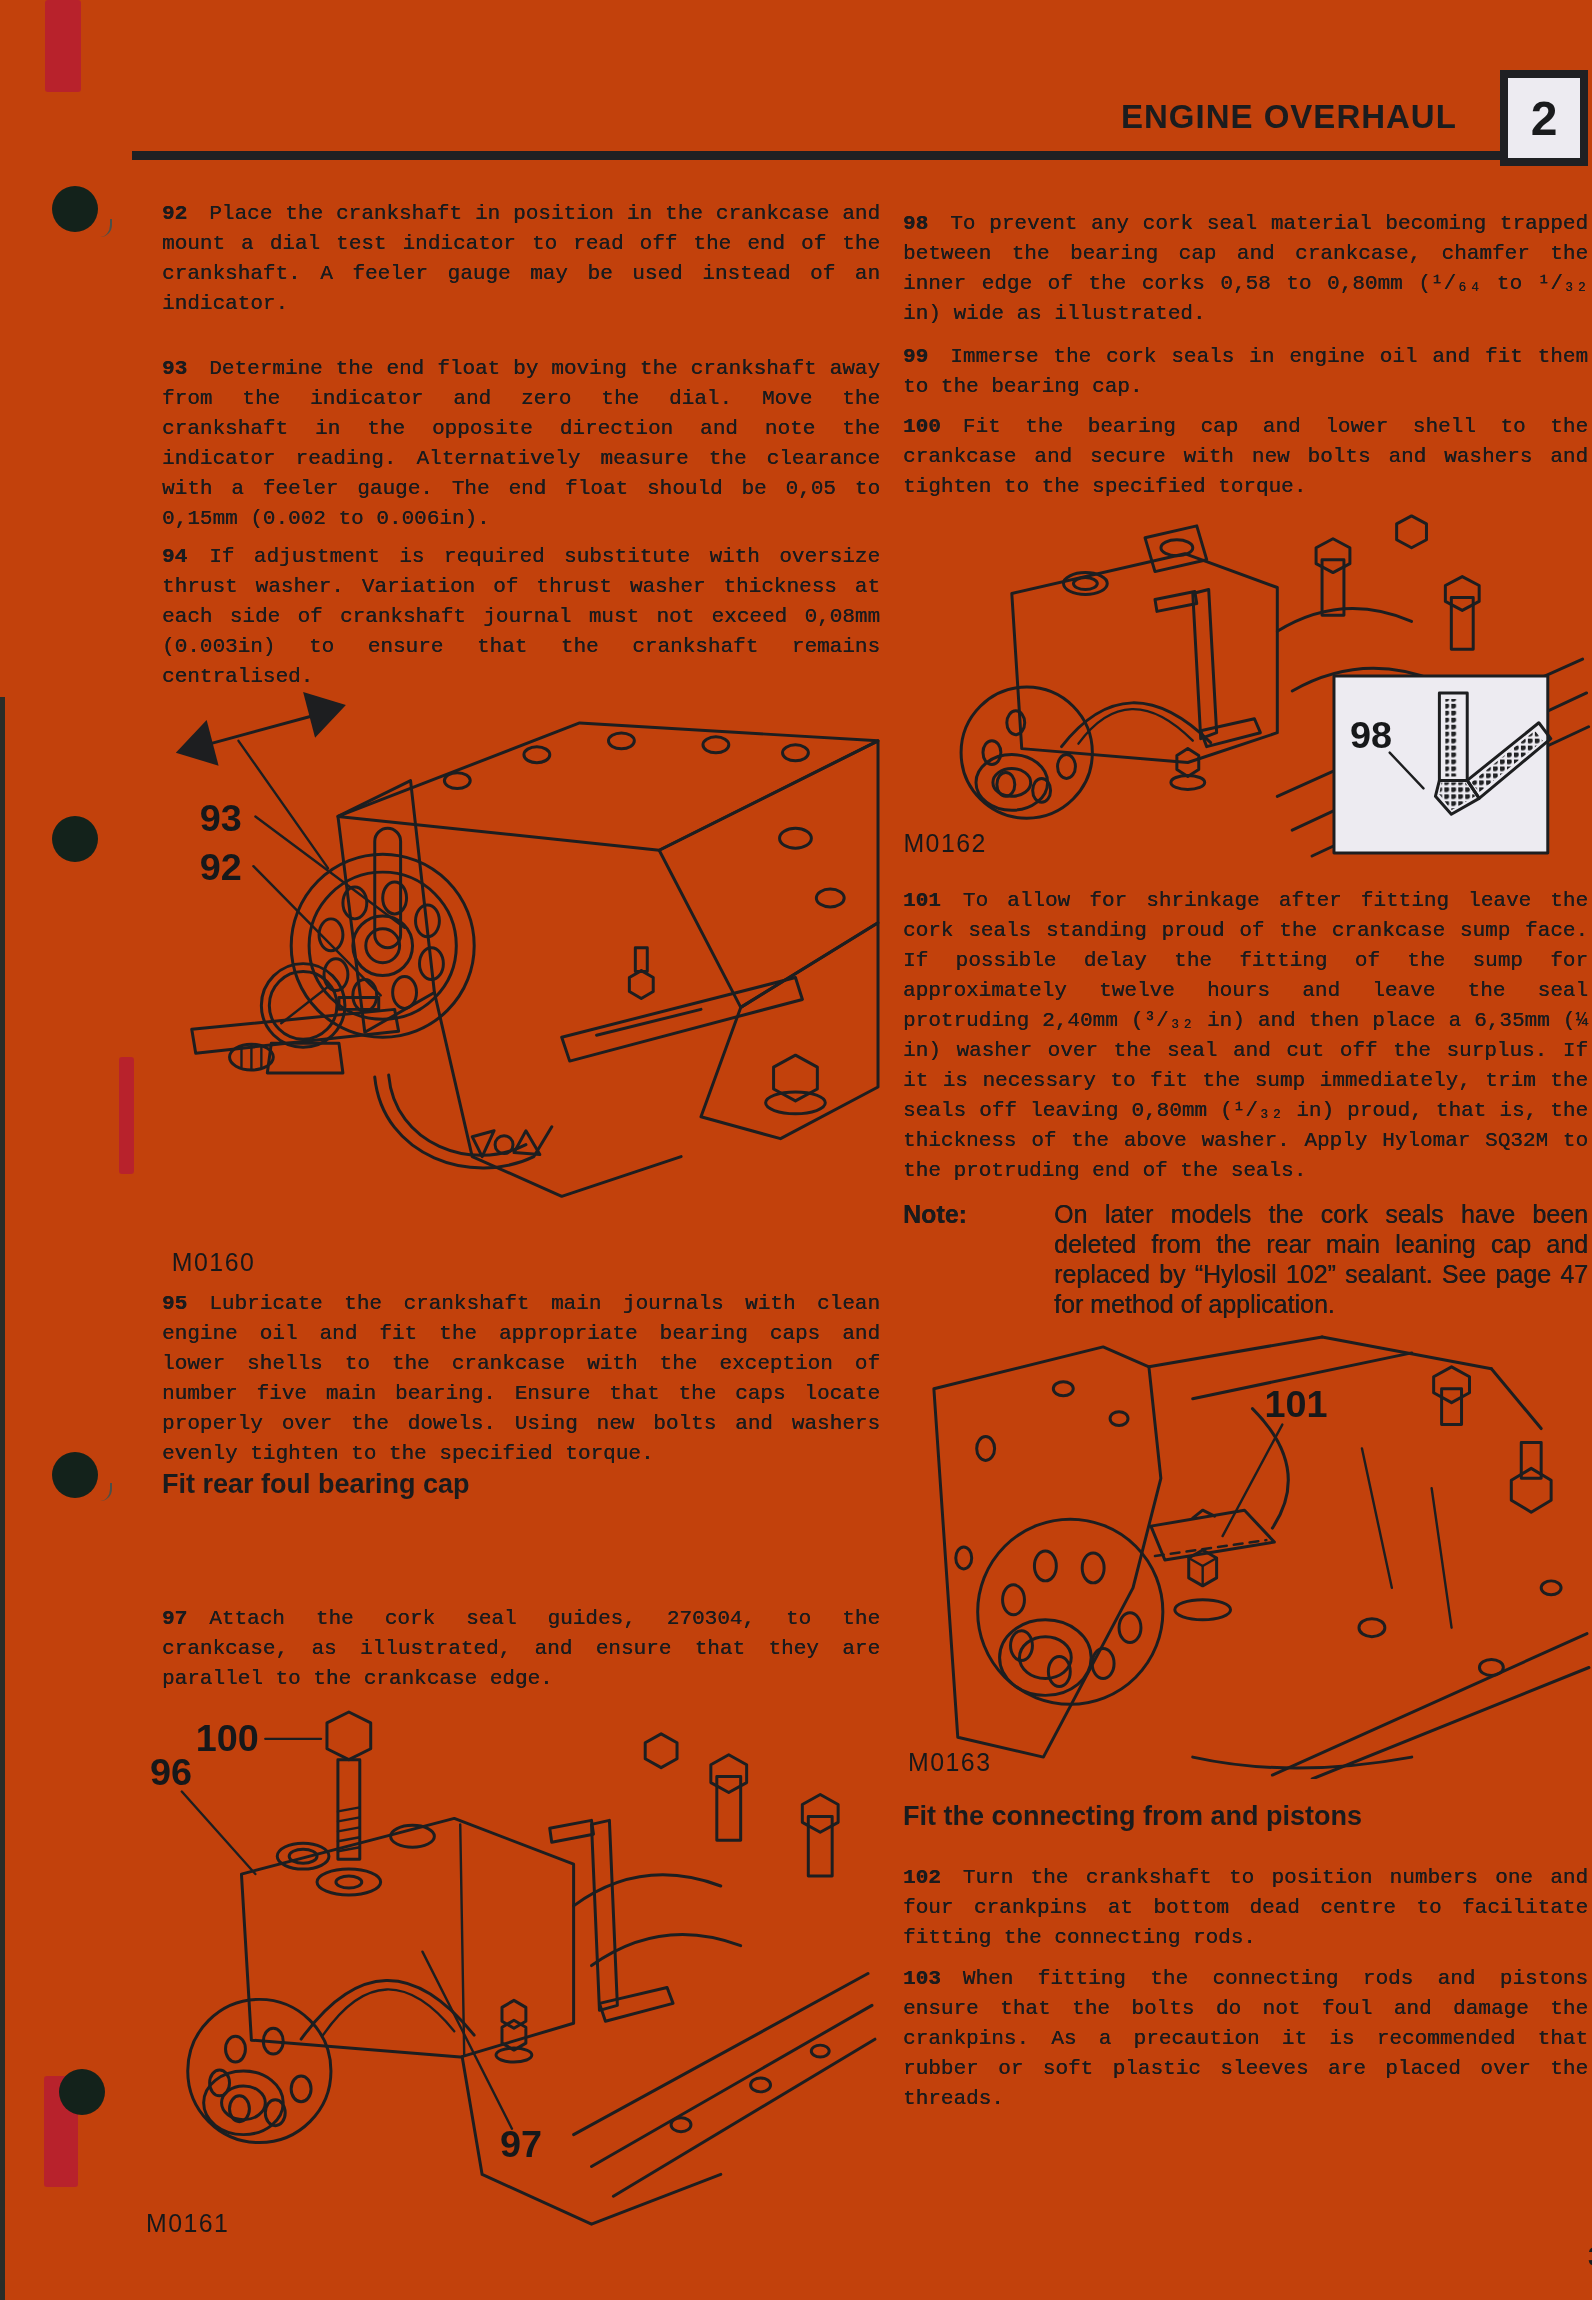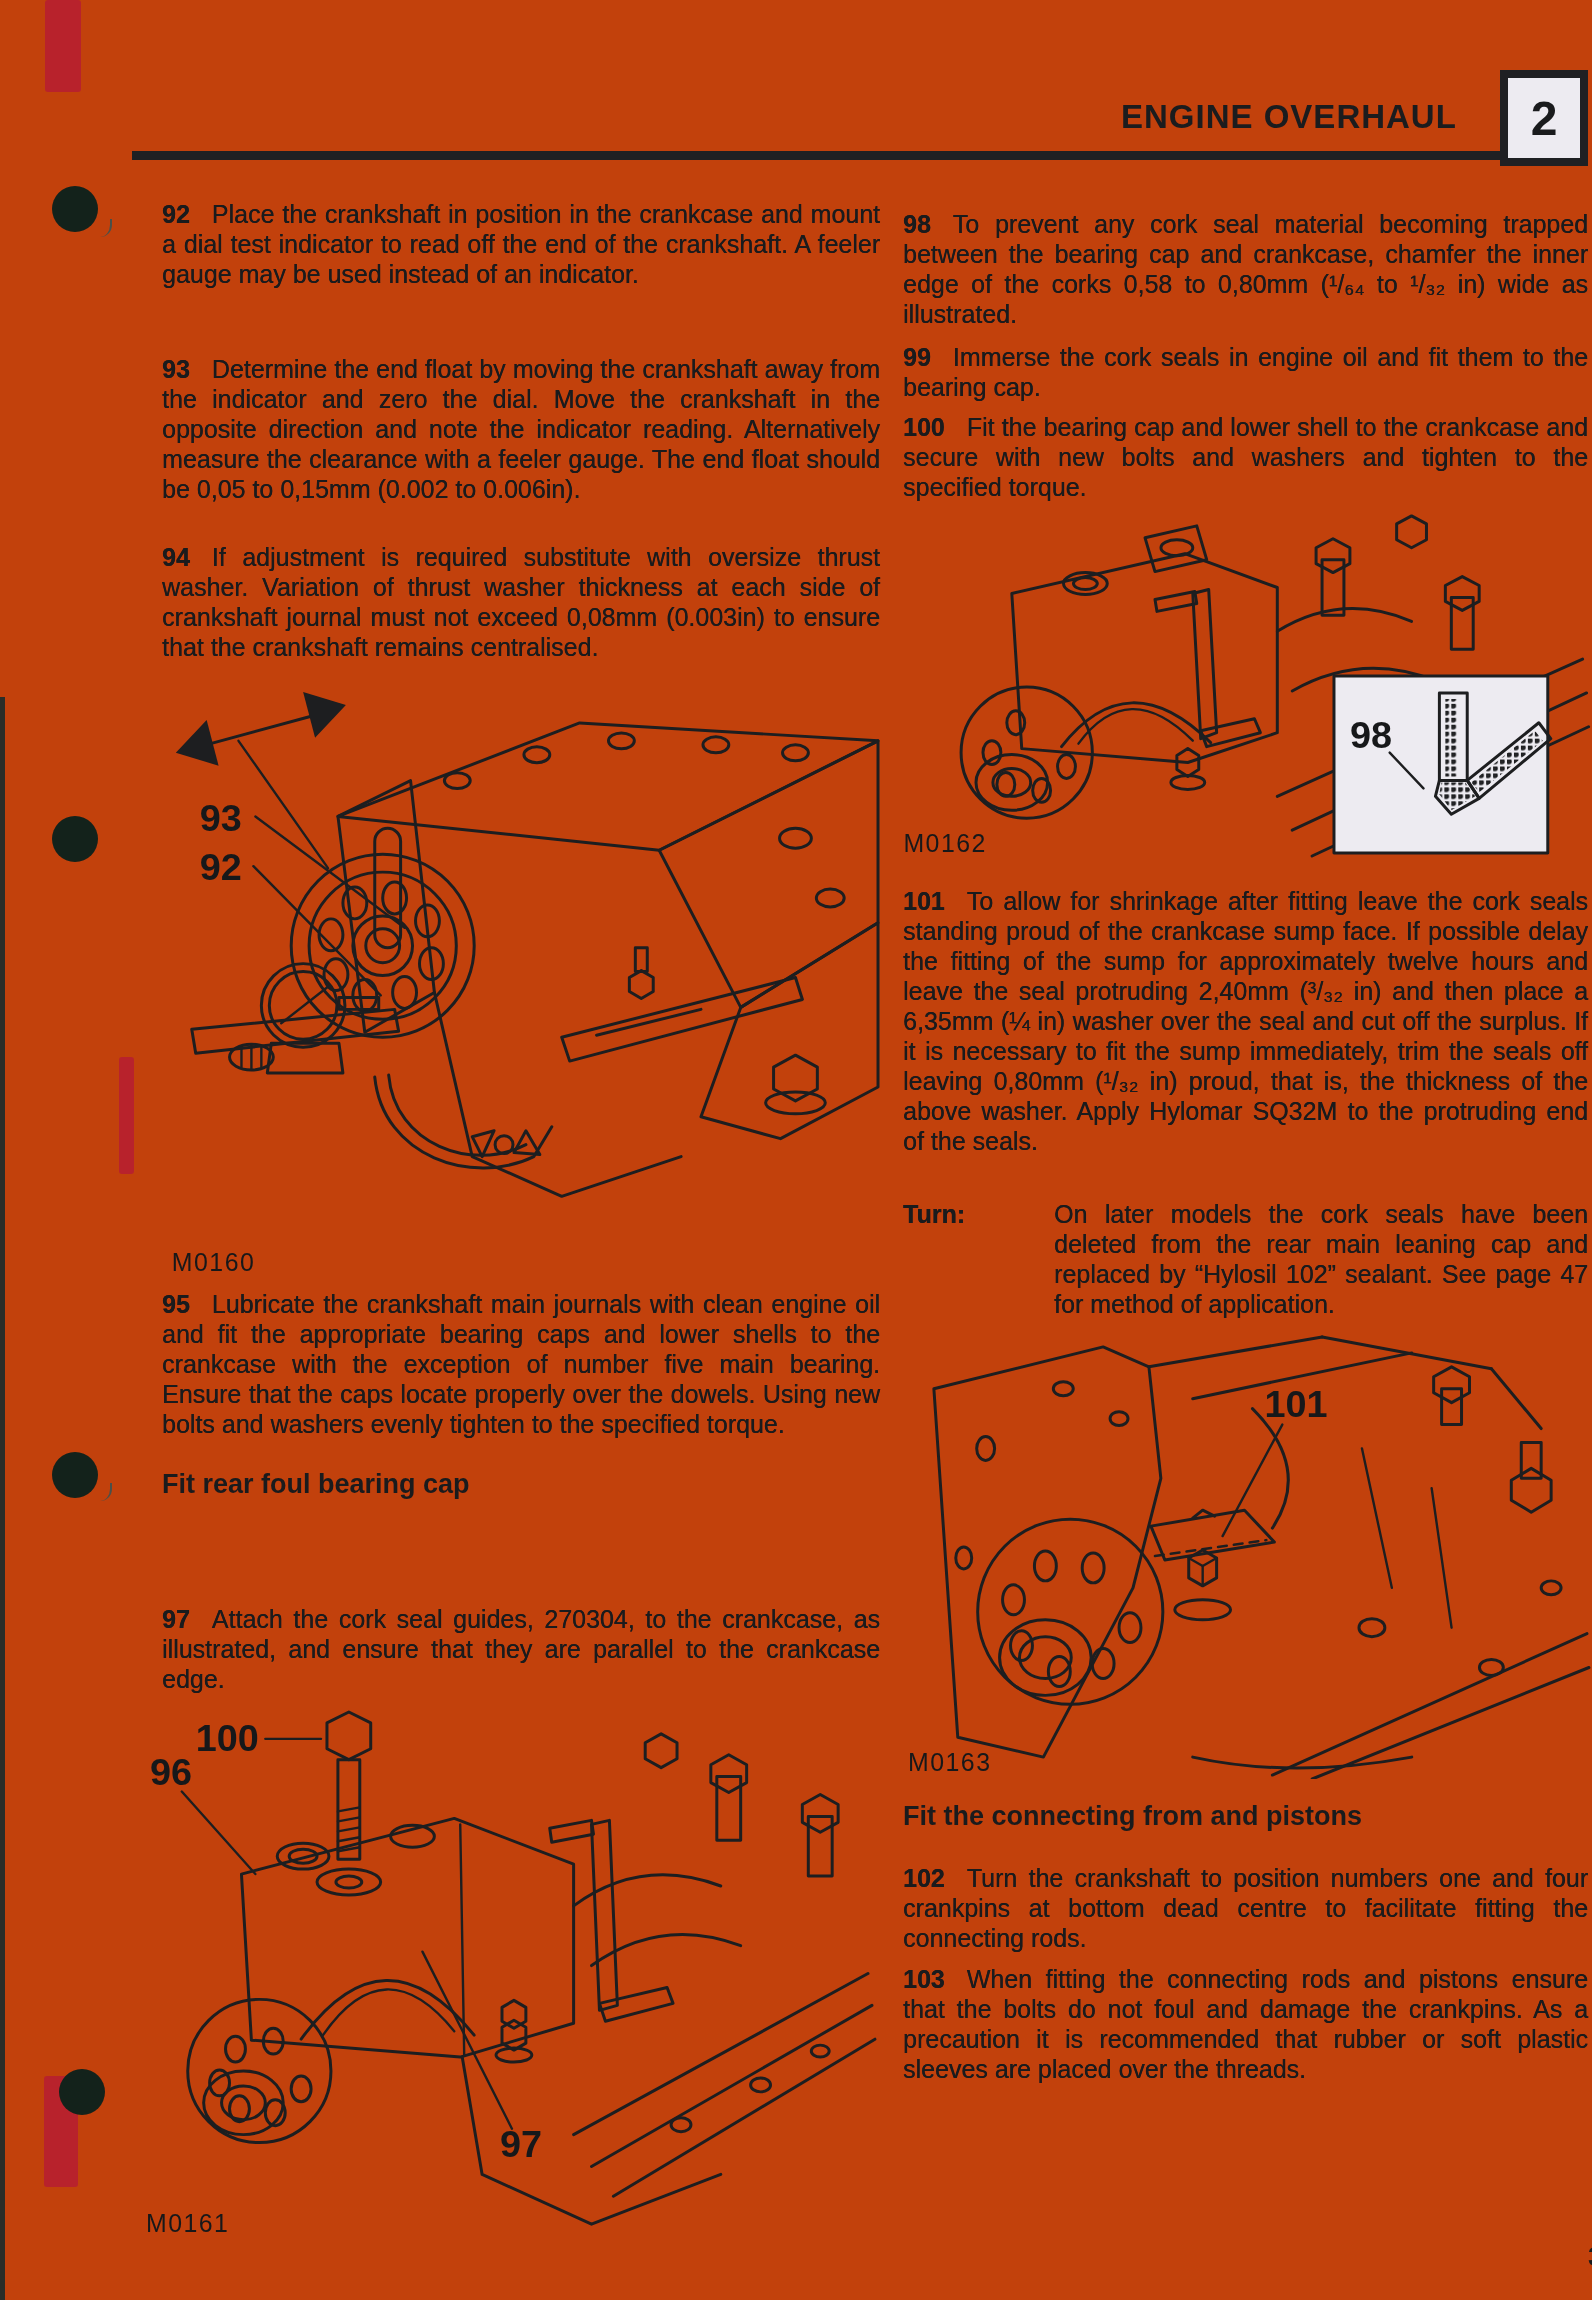--- a/index.html
+++ b/index.html
@@ -12,22 +12,22 @@
   .hook{position:absolute;width:10px;height:18px;border-right:2.5px solid #4a504a;
         border-radius:0 0 12px 0;}
   
   .rule{position:absolute;left:132px;top:151px;width:1370px;height:9px;background:#1f2023;}
   .hdr-title{position:absolute;left:1121px;top:98px;font-size:33px;font-weight:700;
              letter-spacing:1px;color:#1b1c1e;}
   .chap-box{position:absolute;left:1500px;top:70px;width:88px;height:96px;background:#edebf1;
             border:8px solid #1f2023;box-sizing:border-box;display:flex;align-items:center;
             justify-content:center;font-size:48px;font-weight:700;}
   
-  .blk{position:absolute;font-size:25px;line-height:30px;text-align:justify;
-       text-shadow:0.3px 0 0 currentColor;}
+  .blk{position:absolute;font-size:21px;line-height:30px;text-align:justify;
+       text-shadow:0.3px 0 0 currentColor;font-family:Liberation Mono, monospace;}
   .lcol{left:162px;width:718px;}
   .rcol{left:903px;width:685px;}
   .pnum{font-weight:700;margin-right:22px;}
   .heading{position:absolute;font-size:27px;font-weight:700;}
   .note{position:absolute;left:903px;width:685px;font-size:25px;line-height:30px;
         text-align:justify;padding-left:151px;box-sizing:border-box;
         text-shadow:0.3px 0 0 currentColor;}
   .note-label{position:absolute;left:0;top:0;font-weight:700;}
   .pageno{position:absolute;left:1588px;top:2241px;font-size:28px;font-weight:700;}
   
@@ -275,21 +275,21 @@
       <polygon class="dotsfill" points="580,282 644,230 652,240 588,292"></polygon>
       <polygon class="dotsfill" points="550,282 574,282 584,296 560,310 548,294"></polygon>
     </g>
     <text class="figlabel" x="9" y="352">M0162</text>
   </svg>
 
   <div class="blk rcol" style="top:886px;">
     <span class="pnum">101</span><span>To allow for shrinkage after fitting leave the cork seals standing proud of the crankcase sump face. If possible delay the fitting of the sump for approximately twelve hours and leave the seal protruding 2,40mm (³/₃₂ in) and then place a 6,35mm (¼ in) washer over the seal and cut off the surplus. If it is necessary to fit the sump immediately, trim the seals off leaving 0,80mm (¹/₃₂ in) proud, that is, the thickness of the above washer. Apply Hylomar SQ32M to the protruding end of the seals.</span>
   </div>
   <div class="note" style="top:1199px;">
-    <span class="note-label">Turn:</span>
+    <span class="note-label">Note:</span>
     <span>On later models the cork seals have been deleted from the rear main leaning cap and replaced by “Hylosil 102” sealant. See page 47 for method of application.</span>
   </div>
 
   <svg class="fig" style="left:894px;top:1329px;" width="697" height="450" viewBox="0 0 700 452">
     <text x="372" y="88">101</text>
     <line class="thin" x1="390" y1="96" x2="330" y2="208"></line>
     <g>
       <path d="M40,60 L210,18 L256,38 L268,150 L240,260 L150,430 L64,410 Z"></path>
       <ellipse cx="92" cy="120" rx="9" ry="12"></ellipse>
         <ellipse cx="70" cy="230" rx="8" ry="11"></ellipse>

